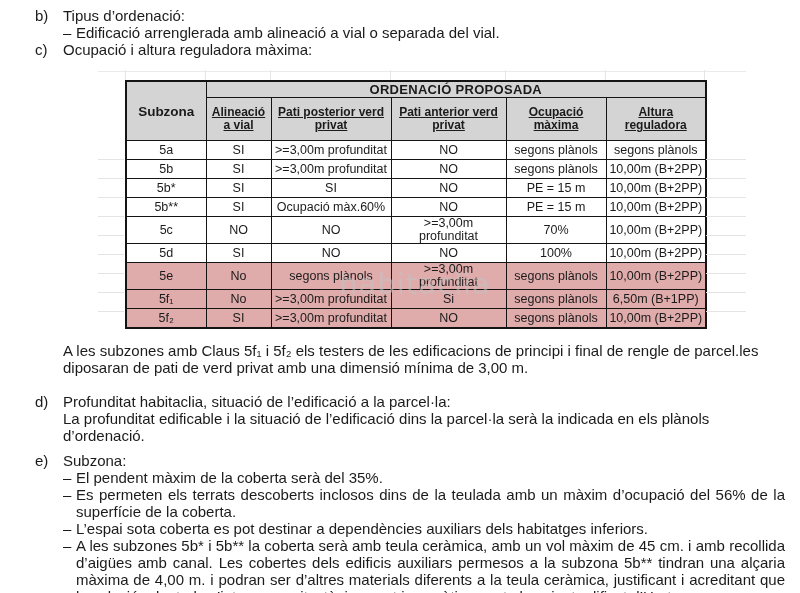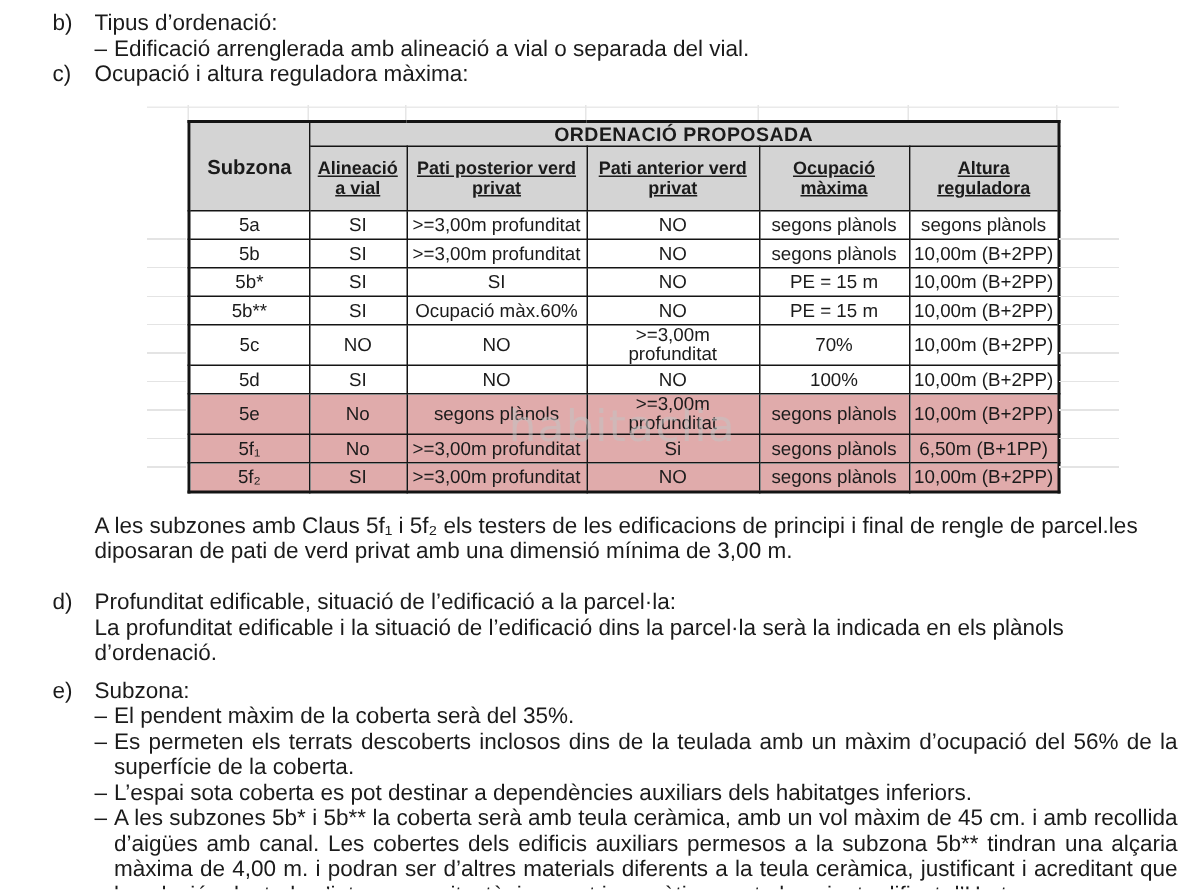--- a/index.html
+++ b/index.html
@@ -181,21 +181,21 @@
     </table>
 
     <div class="wm">habitaclia</div>
   </div>
 
   <div class="note">A les subzones amb Claus 5f₁ i  5f₂  els testers de les edificacions de principi i final de rengle de parcel.les diposaran de pati de verd privat amb una dimensió mínima de 3,00 m.</div>
 
   <div class="sec-block mt-d">
     <span class="slbl">d)</span>
     <div class="sec-text">
-      <div>Profunditat edificable, situació de l’edificació a la parcel·la:</div>
+      <div>Profunditat habitaclia, situació de l’edificació a la parcel·la:</div>
       <div>La profunditat edificable i la situació de l’edificació dins la parcel·la serà la indicada en els plànols d’ordenació.</div>
     </div>
   </div>
 
   <div class="sec-block mt-e">
     <span class="slbl">e)</span>
     <div class="sec-text">
       <div>Subzona:</div>
       <div class="bullet" style="margin-left:0;width:auto">
         <span class="dash">–</span>

